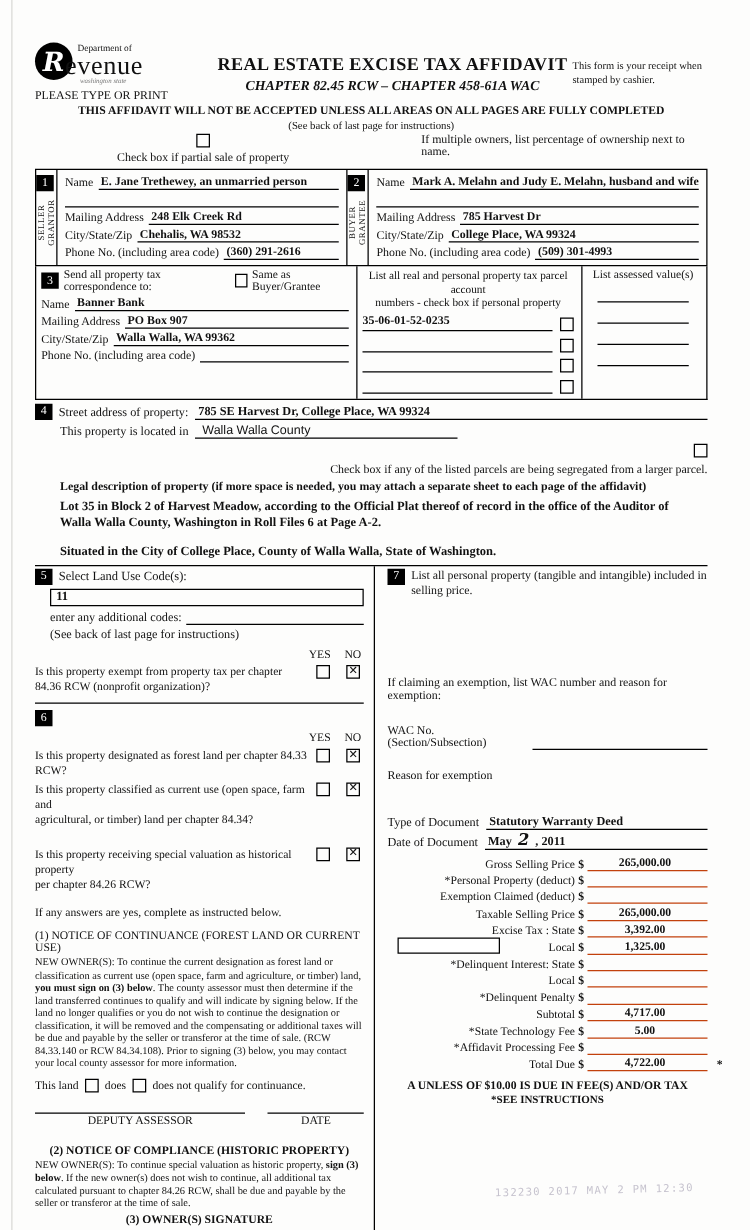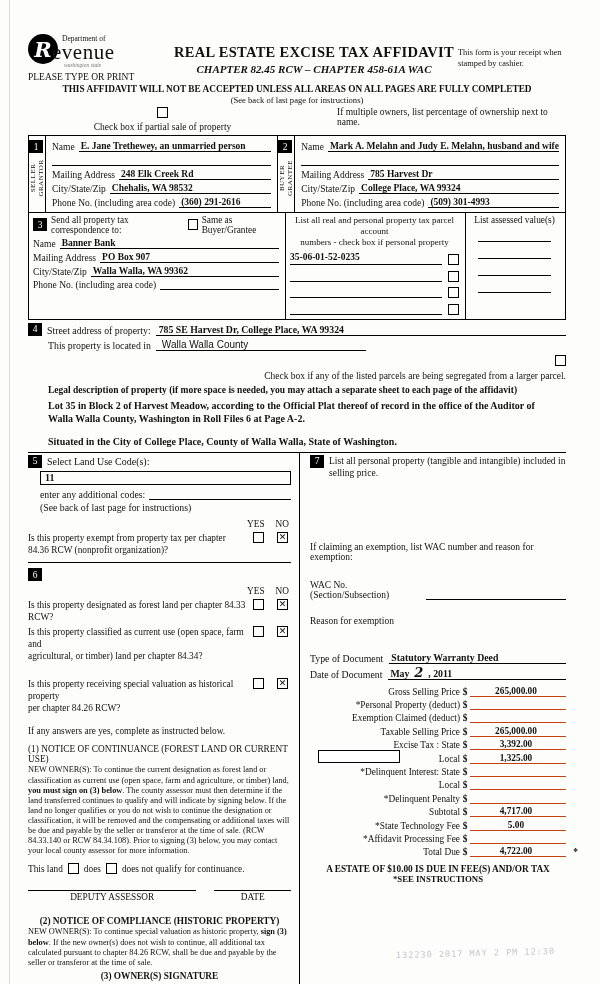--- a/index.html
+++ b/index.html
@@ -466,19 +466,19 @@
             <span class="dol">$</span>
             <span class="mv"></span>
           </div>
         <div class="mrow">
             <span class="ml">Total Due</span>
             <span class="dol">$</span>
             <span class="mv">4,722.00</span>
             <span class="star">*</span>
           </div>
       </div>
-      <div class="minnote">A ESTATE OF $10.00 IS DUE IN FEE(S) AND/OR TAX</div>
+      <div class="minnote">A UNLESS OF $10.00 IS DUE IN FEE(S) AND/OR TAX</div>
       <div class="seeinstr">*SEE INSTRUCTIONS</div>
     </div>
   </div>
 
   <div class="stamp">132230  2017 MAY 2 PM 12:30</div>
 </div>
 
 </body></html>

